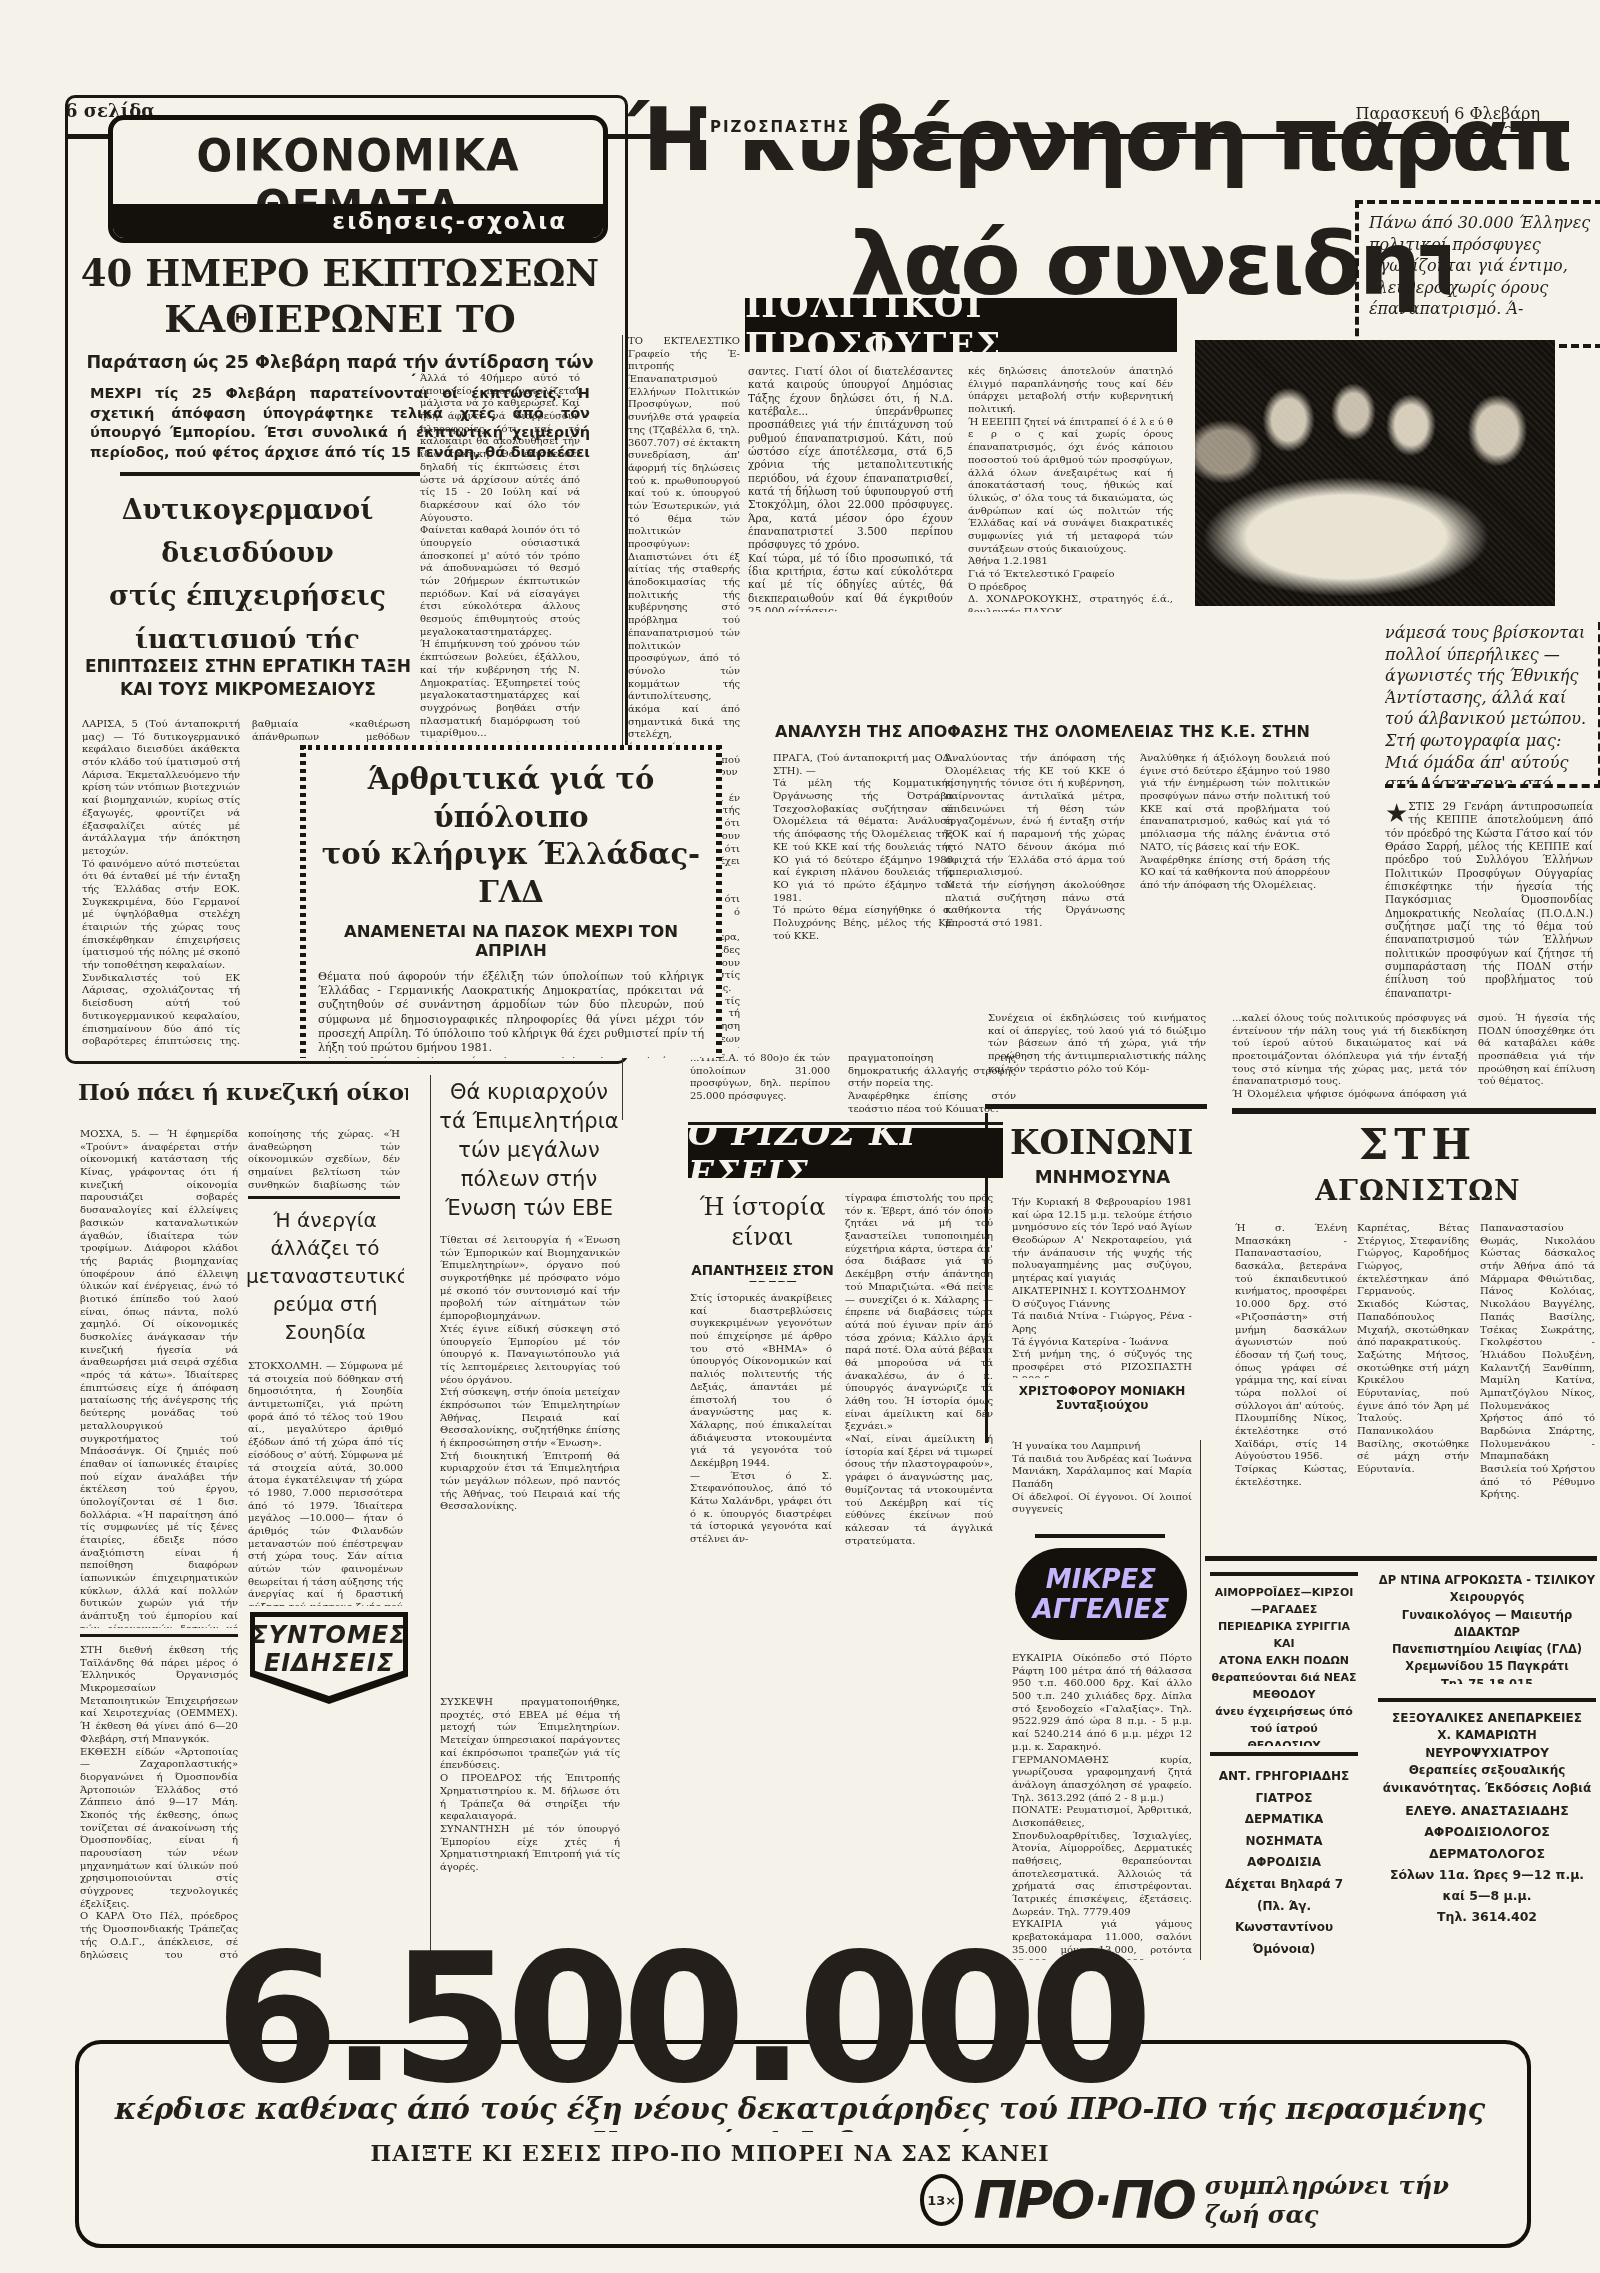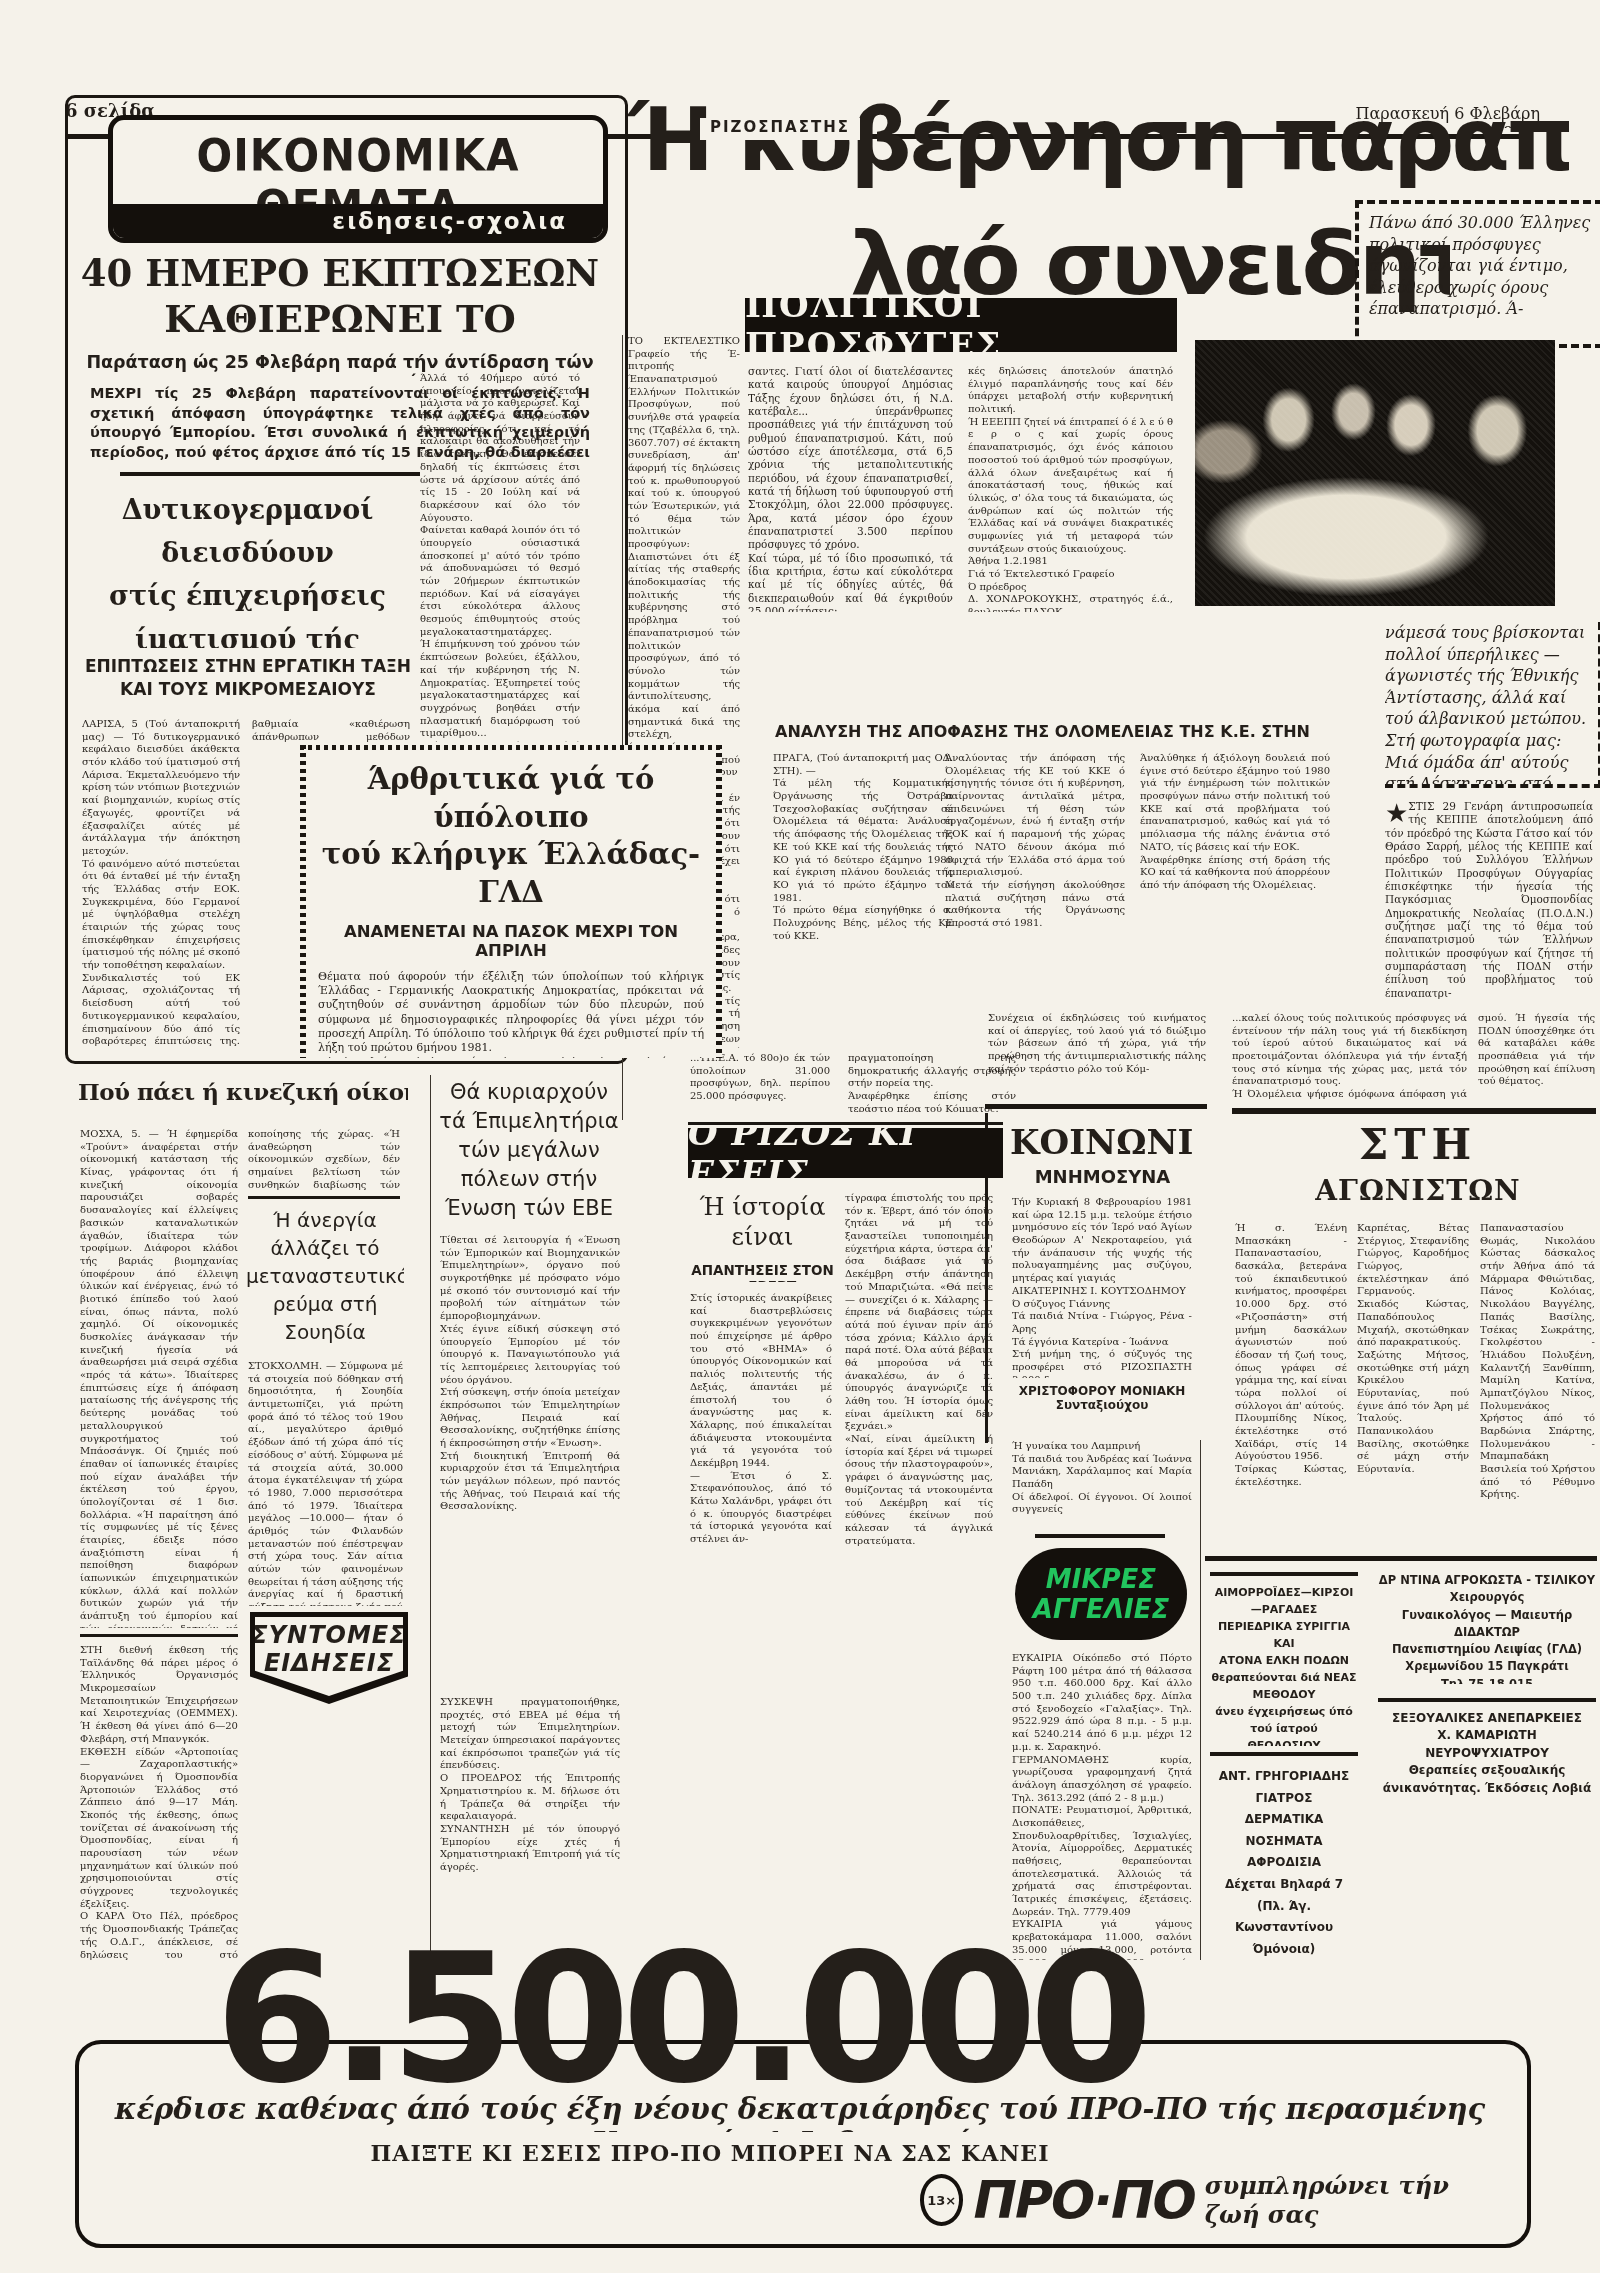--- a/index.html
+++ b/index.html
@@ -16,21 +16,21 @@
   .i{font-style:italic;}
   .rule{position:absolute;background:#1b1712;}
   .vline{position:absolute;background:#3b352c;width:1px;}
   .banner{background:#14100c;color:#f5f2ea;display:flex;align-items:center;justify-content:center;}
   .dashedbox{border:4px dashed #1b1712;}
   .hatch{background:repeating-linear-gradient(180deg,#1b1712 0 4px,transparent 4px 8px);}
   .hatchh{background:repeating-linear-gradient(90deg,#1b1712 0 4px,transparent 4px 8px);}
   .badge-econ{border:5px solid #14100c;border-radius:16px;background:#f5f2ea;}
   .badge-econ .strip{position:absolute;left:0;right:0;bottom:0;height:34px;background:#14100c;color:#f5f2ea;
      display:flex;align-items:center;justify-content:flex-end;padding-right:36px;border-radius:0 0 9px 9px;}
-  .pill{background:#14100c;color:#22c55e;border-radius:48px;display:flex;flex-direction:column;
+  .pill{background:#14100c;color:#c4b5fd;border-radius:48px;display:flex;flex-direction:column;
      align-items:center;justify-content:center;}
   .shield-outer{position:absolute;background:#14100c;clip-path:polygon(0 0,100% 0,100% 70%,50% 100%,0 70%);}
   .shield-inner{position:absolute;left:5px;top:5px;right:5px;bottom:8px;background:#f5f2ea;
      clip-path:polygon(0 0,100% 0,100% 68%,50% 100%,0 68%);display:flex;flex-direction:column;
      align-items:center;justify-content:flex-start;padding-top:4px;}
   .photo{background:
      radial-gradient(ellipse 42px 52px at 26% 30%, #cfc7b4 0 40%, transparent 62%),
      radial-gradient(ellipse 36px 46px at 44% 27%, #c8bfae 0 40%, transparent 62%),
      radial-gradient(ellipse 40px 50px at 60% 32%, #d6cdbb 0 40%, transparent 62%),
      radial-gradient(ellipse 48px 58px at 84% 34%, #cfc7b4 0 42%, transparent 62%),
@@ -264,20 +264,25 @@
 Χειρουργός
 Γυναικολόγος — Μαιευτήρ
 ΔΙΔΑΚΤΩΡ
 Πανεπιστημίου Λειψίας (ΓΛΔ)
 Χρεμωνίδου 15 Παγκράτι
 Τηλ 75.18.015</div>
   <div class="t c pre sans b" style="left:1378px;top:1698px;width:218px;height:86px;font-size:12px;line-height:1.45;border-top:4px solid #1b1712;padding-top:8px;">ΣΕΞΟΥΑΛΙΚΕΣ ΑΝΕΠΑΡΚΕΙΕΣ
 Χ. ΚΑΜΑΡΙΩΤΗ
 ΝΕΥΡΟΨΥΧΙΑΤΡΟΥ
 Θεραπείες σεξουαλικής άνικανότητας. Έκδόσεις Λοβιά τηλ 717929.</div>
+  <div class="t c pre sans b" style="left:1378px;top:1800px;width:218px;height:160px;font-size:12.5px;line-height:1.7;">ΕΛΕΥΘ. ΑΝΑΣΤΑΣΙΑΔΗΣ
+ΑΦΡΟΔΙΣΙΟΛΟΓΟΣ
+ΔΕΡΜΑΤΟΛΟΓΟΣ
+Σόλων 11α. Ώρες 9—12 π.μ. καί 5—8 μ.μ.
+Τηλ. 3614.402</div>
 
   <div class="t" style="left:75px;top:2040px;width:1448px;height:200px;border:4px solid #14100c;border-radius:26px;"></div>
   <div class="t sans c" style="left:150px;top:1930px;width:1060px;height:200px;font-size:178px;font-weight:900;letter-spacing:-8px;z-index:2;line-height:1;background:transparent;">6.500.000</div>
   <div class="t serif b i c" style="left:110px;top:2092px;width:1380px;height:40px;font-size:29px;z-index:3;">κέρδισε καθένας άπό τούς έξη νέους δεκατριάρηδες τού ΠΡΟ-ΠΟ τής περασμένης Κυριακής 1 Φεβρουαρίου</div>
   <div class="t serif b c" style="left:230px;top:2140px;width:960px;height:30px;font-size:22px;letter-spacing:1px;z-index:3;">ΠΑΙΞΤΕ ΚΙ ΕΣΕΙΣ ΠΡΟ-ΠΟ ΜΠΟΡΕΙ ΝΑ ΣΑΣ ΚΑΝΕΙ ΕΚΑΤΟΜΜΥΡΙΟΥΧΟΥΣ</div>
   <div class="t" style="left:920px;top:2168px;width:580px;height:64px;z-index:3;display:flex;align-items:center;gap:10px;">
     <span class="ball">13×</span>
     <span class="sans b i" style="font-size:52px;letter-spacing:-2px;">ΠΡΟ·ΠΟ</span>
     <span class="serif b i" style="font-size:24px;">συμπληρώνει τήν ζωή σας</span>
   </div>

